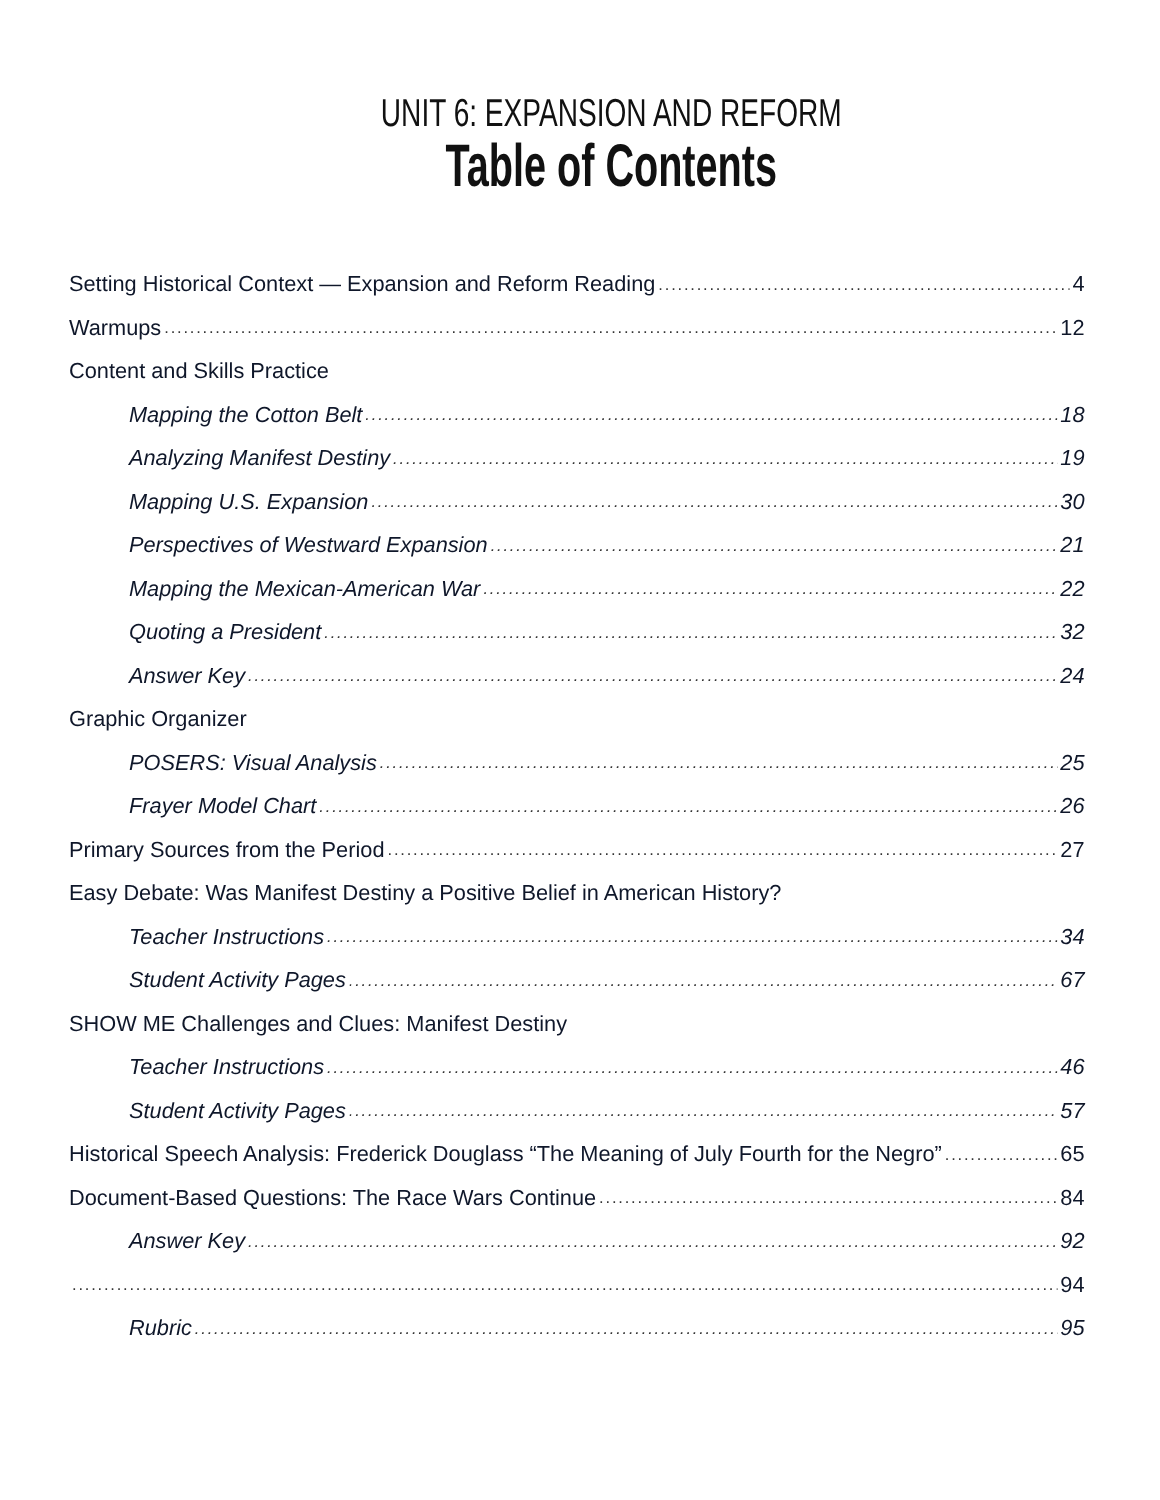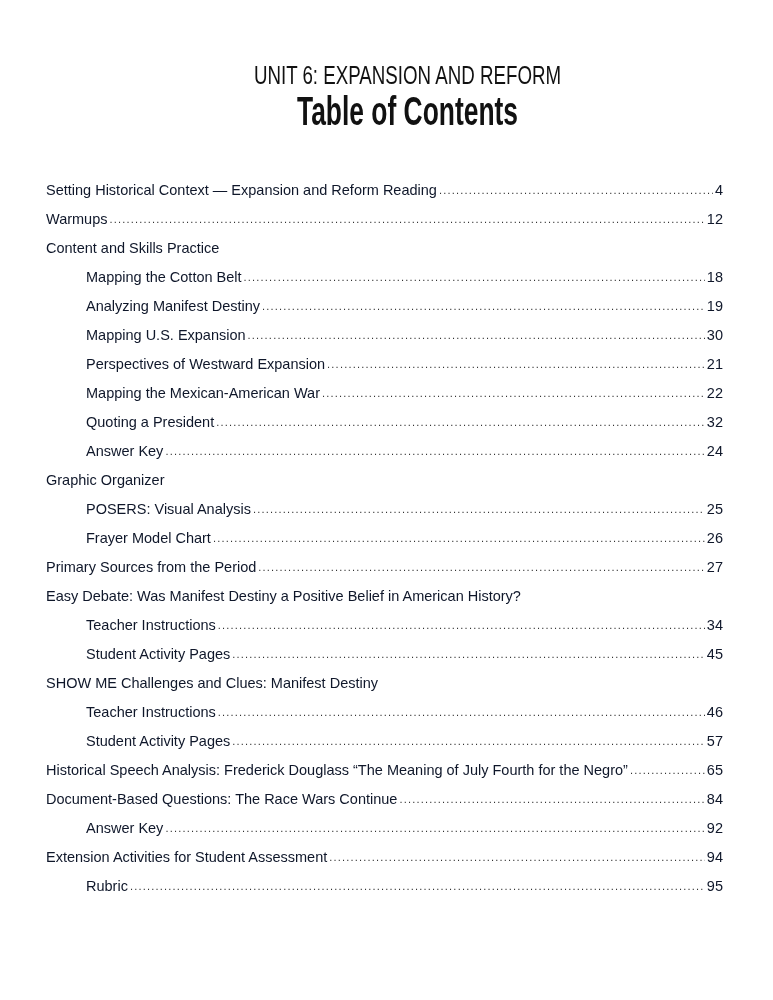--- a/index.html
+++ b/index.html
@@ -18,21 +18,21 @@
       transform: scaleX(0.66); transform-origin: center;
       color: #111; margin: 0;
     }
     .toc { position: absolute; left: 46px; width: 677px; top: 176px; }
     .toc-row {
       display: flex; align-items: flex-start;
       height: 29px; line-height: 29px;
       font-family: "Liberation Sans", sans-serif; font-size: 14.5px; color: #0f172a;
       white-space: nowrap;
     }
-    .toc-row.indent { padding-left: 40px; }
+    .toc-row.indent { padding-left: 40px; font-style: italic; }
     .toc-label { flex: 0 0 auto; }
     .toc-leader {
       flex: 1 1 auto; overflow: hidden; margin: 0 2px;
       font-size: 11px; letter-spacing: 1.2px; color: #333;
     }
     .toc-leader::after {
       content: "....................................................................................................................................................................................................................................................";
     }
     .toc-page { flex: 0 0 auto; text-align: right; }
   </style>
@@ -115,21 +115,21 @@
     <span class="toc-label">Easy Debate: Was Manifest Destiny a Positive Belief in American History?</span>
   </div>
   <div class="toc-row indent">
     <span class="toc-label">Teacher Instructions</span>
     <span class="toc-leader"></span>
     <span class="toc-page">34</span>
   </div>
   <div class="toc-row indent">
     <span class="toc-label">Student Activity Pages</span>
     <span class="toc-leader"></span>
-    <span class="toc-page">45</span>
+    <span class="toc-page">67</span>
   </div>
   <div class="toc-row">
     <span class="toc-label">SHOW ME Challenges and Clues: Manifest Destiny</span>
   </div>
   <div class="toc-row indent">
     <span class="toc-label">Teacher Instructions</span>
     <span class="toc-leader"></span>
     <span class="toc-page">46</span>
   </div>
   <div class="toc-row indent">
@@ -146,21 +146,20 @@
     <span class="toc-label">Document-Based Questions: The Race Wars Continue</span>
     <span class="toc-leader"></span>
     <span class="toc-page">84</span>
   </div>
   <div class="toc-row indent">
     <span class="toc-label">Answer Key</span>
     <span class="toc-leader"></span>
     <span class="toc-page">92</span>
   </div>
   <div class="toc-row">
-    <span class="toc-label">Extension Activities for Student Assessment</span>
     <span class="toc-leader"></span>
     <span class="toc-page">94</span>
   </div>
   <div class="toc-row indent">
     <span class="toc-label">Rubric</span>
     <span class="toc-leader"></span>
     <span class="toc-page">95</span>
   </div>
 </div>
 

